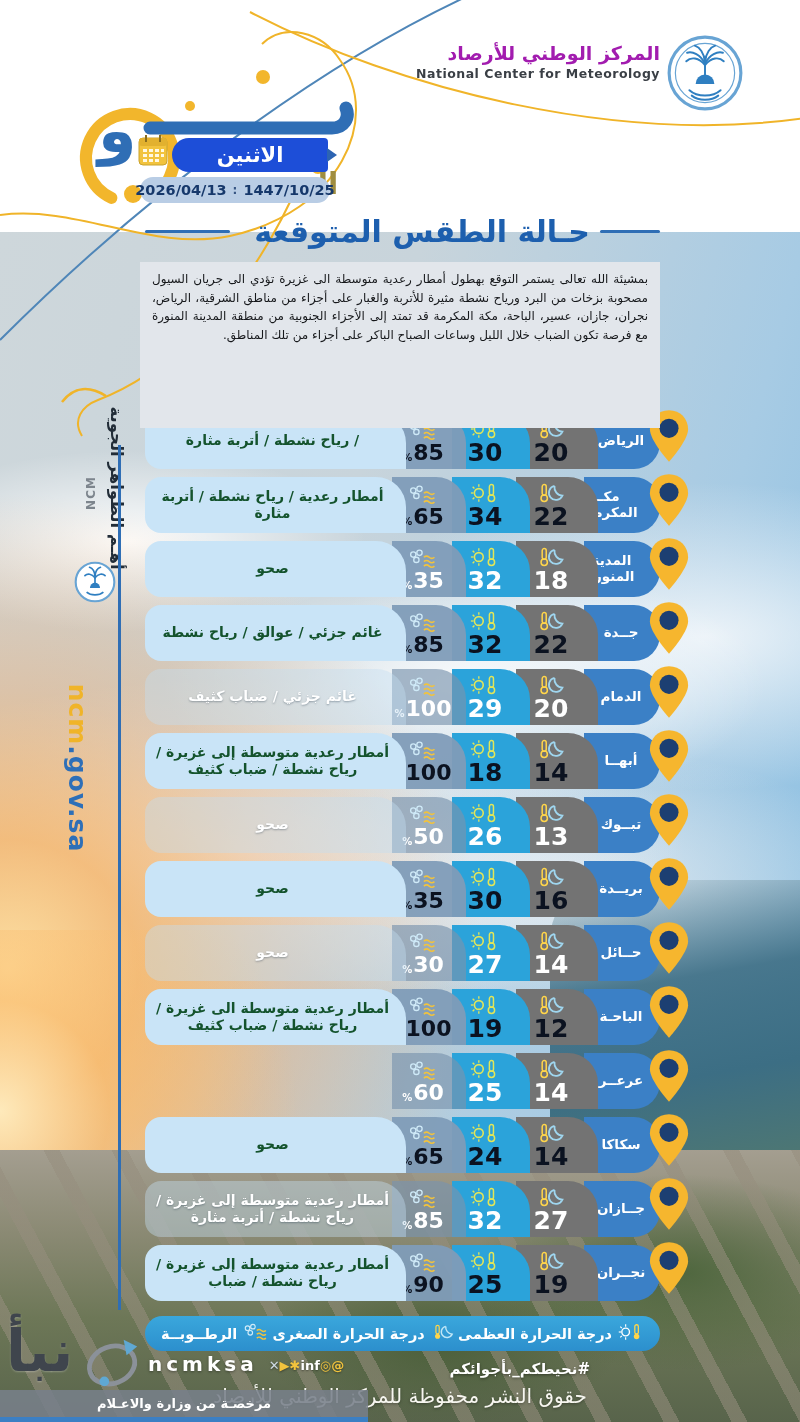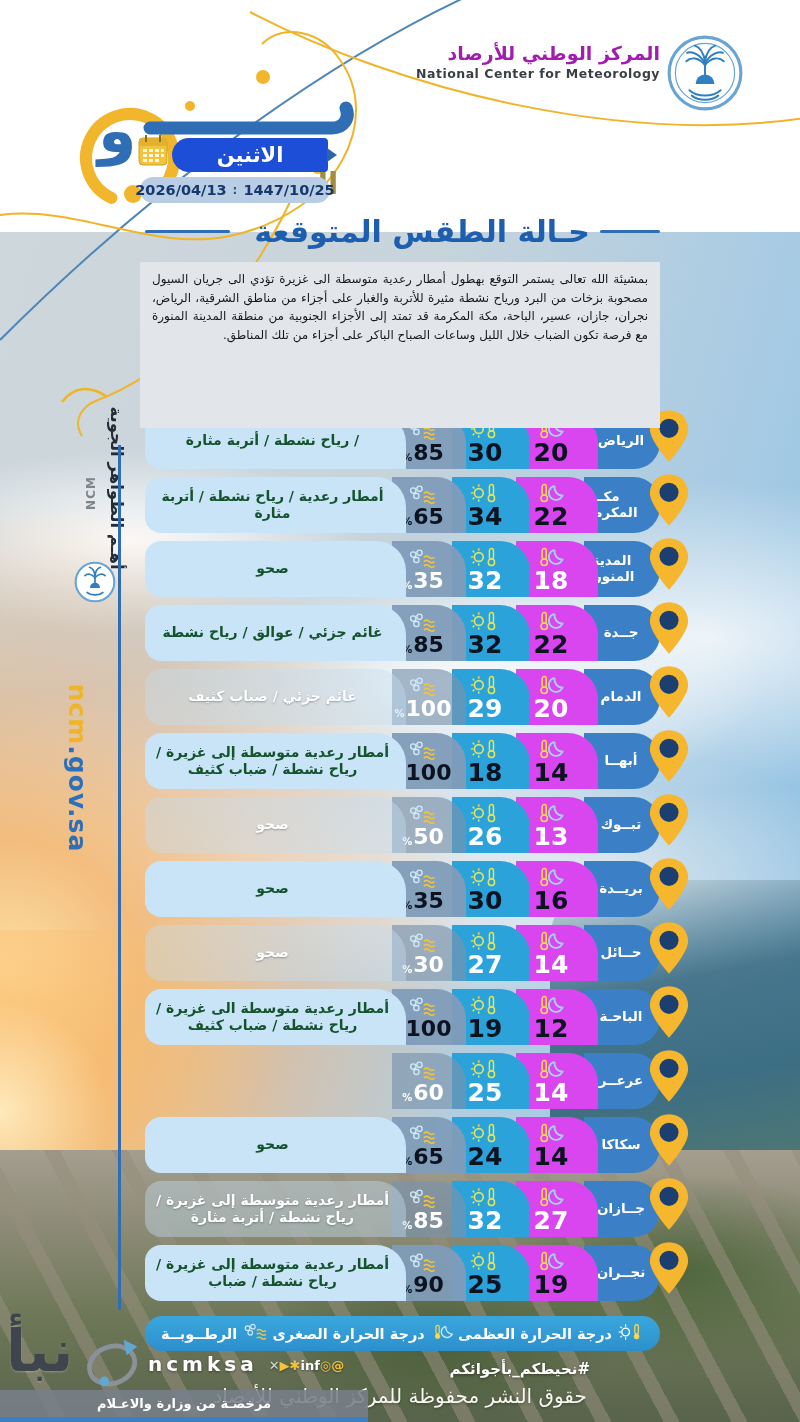--- a/index.html
+++ b/index.html
@@ -76,21 +76,21 @@
      font-weight:bold; font-size:25px; direction:ltr; text-align:center; z-index:3; letter-spacing:1px; }
   .site .p1 { color:#f0b429; } .site .p2 { color:#2d6fb8; }
   .v-squiggle { position:absolute; left:60px; top:382px; z-index:3; }
 
   
   .rows { position:absolute; left:145px; top:413px; width:515px; z-index:10; }
   .row { position:relative; height:56px; margin-bottom:8px; display:flex; direction:rtl; }
   .cell { display:flex; flex-direction:column; align-items:center; justify-content:center; }
   .cell-city { width:76px; background:#3b80c6; border-radius:0 26px 26px 0; color:#fff; font-weight:bold;
      font-size:13.5px; text-align:left; line-height:1.15; z-index:2; padding:2px 4px 2px 2px; }
-  .cell-min  { width:82px; background:#d946ef; margin-right:-14px; padding-right:12px; border-top-right-radius:30px; z-index:3; }
+  .cell-min  { width:82px; background:#737373; margin-right:-14px; padding-right:12px; border-top-right-radius:30px; z-index:3; }
   .cell-max  { width:78px; background:#2ba3da; margin-right:-14px; padding-right:12px; border-top-right-radius:30px; z-index:4; }
   .cell-hum  { width:74px; background:rgba(127,156,184,.95); margin-right:-14px; padding-right:12px; border-top-right-radius:30px; z-index:5; }
   .cell-desc { flex:1; background:#c9e4f7; margin-right:-14px; padding:3px 16px 3px 10px; border-top-right-radius:30px;
      border-top-left-radius:16px; border-bottom-left-radius:16px; z-index:6; color:#14532d; font-weight:bold;
      font-size:14px; text-align:center; line-height:1.25; justify-content:center; }
   .cicon { height:20px; display:flex; align-items:flex-end; justify-content:center; margin-top:2px; }
   .cell-num { font-size:25px; font-weight:bold; color:#0b1220; line-height:1; margin-top:1px; }
   .cell-hum .cell-num { font-size:22px; display:flex; align-items:flex-end; direction:rtl; }
   .pct { font-size:10px; font-weight:bold; margin-right:1px; padding-bottom:1px; }
   .pin { position:absolute; left:auto; right:-30px; top:-5px; z-index:8; }

